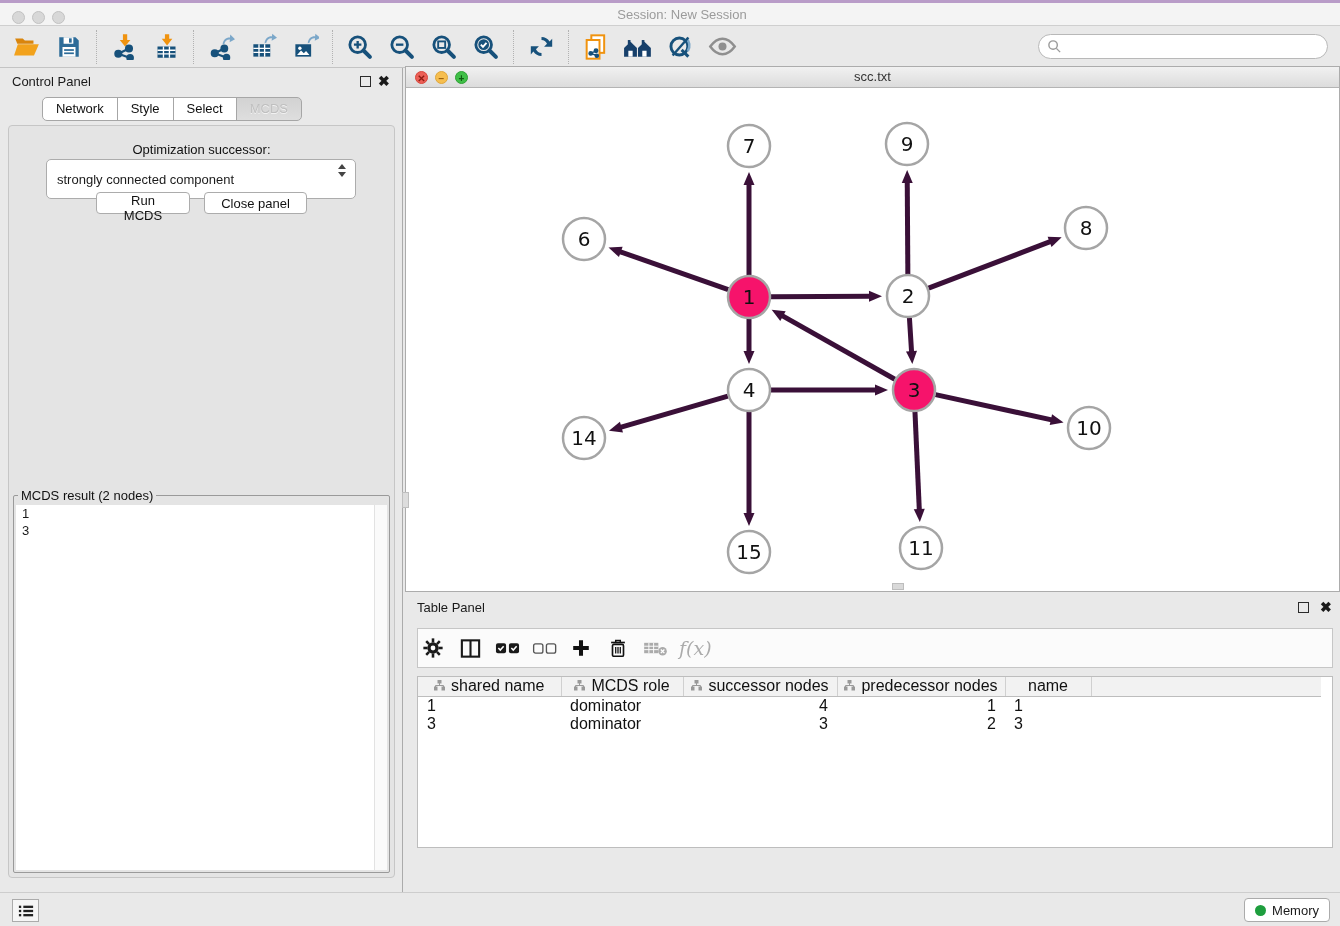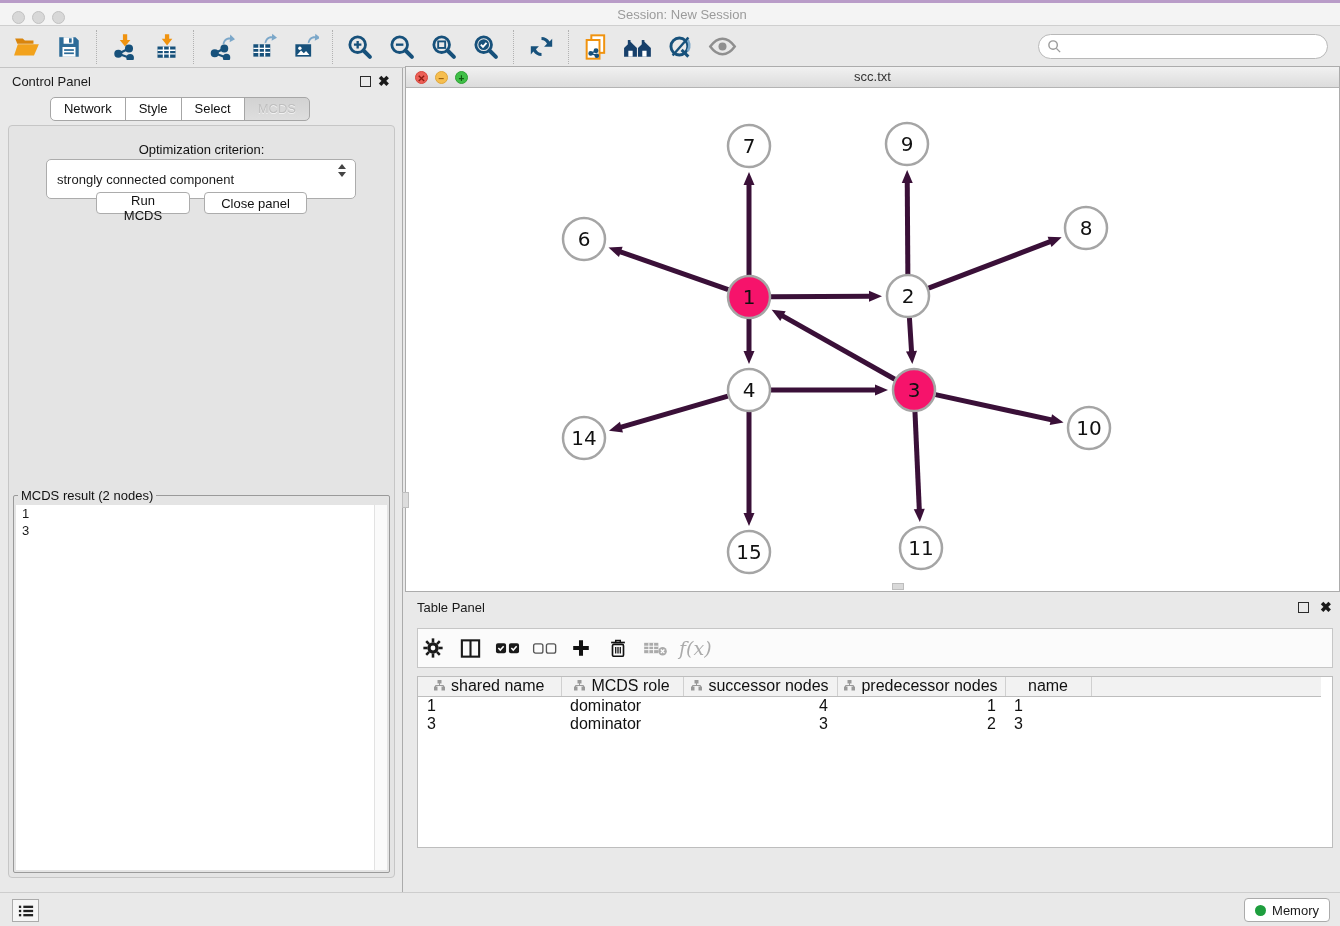--- a/index.html
+++ b/index.html
@@ -35,21 +35,21 @@
   
   #control-panel {
     position:absolute; left:0; top:68px; width:403px; height:824px;
     background:#E9E9E9; border-right:1px solid #ABABAB;
   }
   #cp-header { height:26px; position:relative; }
   .panel-title { font-size:13px; color:#1a1a1a; position:absolute; left:12px; top:6px; }
   .float-icon { position:absolute; width:11px; height:11px; border:1.6px solid #2b2b2b; top:8px; background:transparent; }
   .close-icon { position:absolute; top:5px; font-size:14px; font-weight:bold; color:#1a1a1a; line-height:16px; }
   #cp-header .float-icon { left:360px; } #cp-header .close-icon { left:378px; }
-  #control-panel-tabs { position:absolute; left:8px; top:29px; width:344px; text-align:center; }
+  #control-panel-tabs { position:absolute; left:0; top:29px; width:344px; text-align:center; }
   .cp-tab {
     display:inline-block; padding:3px 13px 4px; background:#FFFFFF; border:1px solid #A6A6A6;
     margin-left:-1px; font-size:13px; color:#111; cursor:default; vertical-align:top;
   }
   .cp-tab:first-child { border-radius:5px 0 0 5px; margin-left:0; }
   .cp-tab:last-child { border-radius:0 5px 5px 0; }
   .cp-tab.active { background:linear-gradient(#D2D2D2,#DEDEDE); color:#BFBFBF; text-shadow:0 1px 0 #F2F2F2; }
   #cp-inner {
     position:absolute; left:8px; top:57px; width:387px; height:753px;
     background:#E4E4E4; border:1px solid #C6C6C6; border-radius:4px;
@@ -285,21 +285,21 @@
 </div>
 
 <div id="control-panel">
   <div id="cp-header">
     <span class="panel-title">Control Panel</span>
     <span class="float-icon"></span>
     <span class="close-icon">✖</span>
   </div>
   <div id="control-panel-tabs"><div class="cp-tab">Network</div><div class="cp-tab">Style</div><div class="cp-tab">Select</div><div class="cp-tab active">MCDS</div></div>
   <div id="cp-inner">
-    <div id="opt-label">Optimization criterion:</div>
+    <div id="opt-label">Optimization successor:</div>
     <div id="opt-select">
       <span>strongly connected component</span>
       <span class="stepper">
           <i class="up"></i>
           <i class="dn"></i>
         </span>
     </div>
     <button class="mac-btn" id="run-btn">Run MCDS</button>
     <button class="mac-btn" id="closepanel-btn">Close panel</button>
     <fieldset id="mcds-fieldset">

